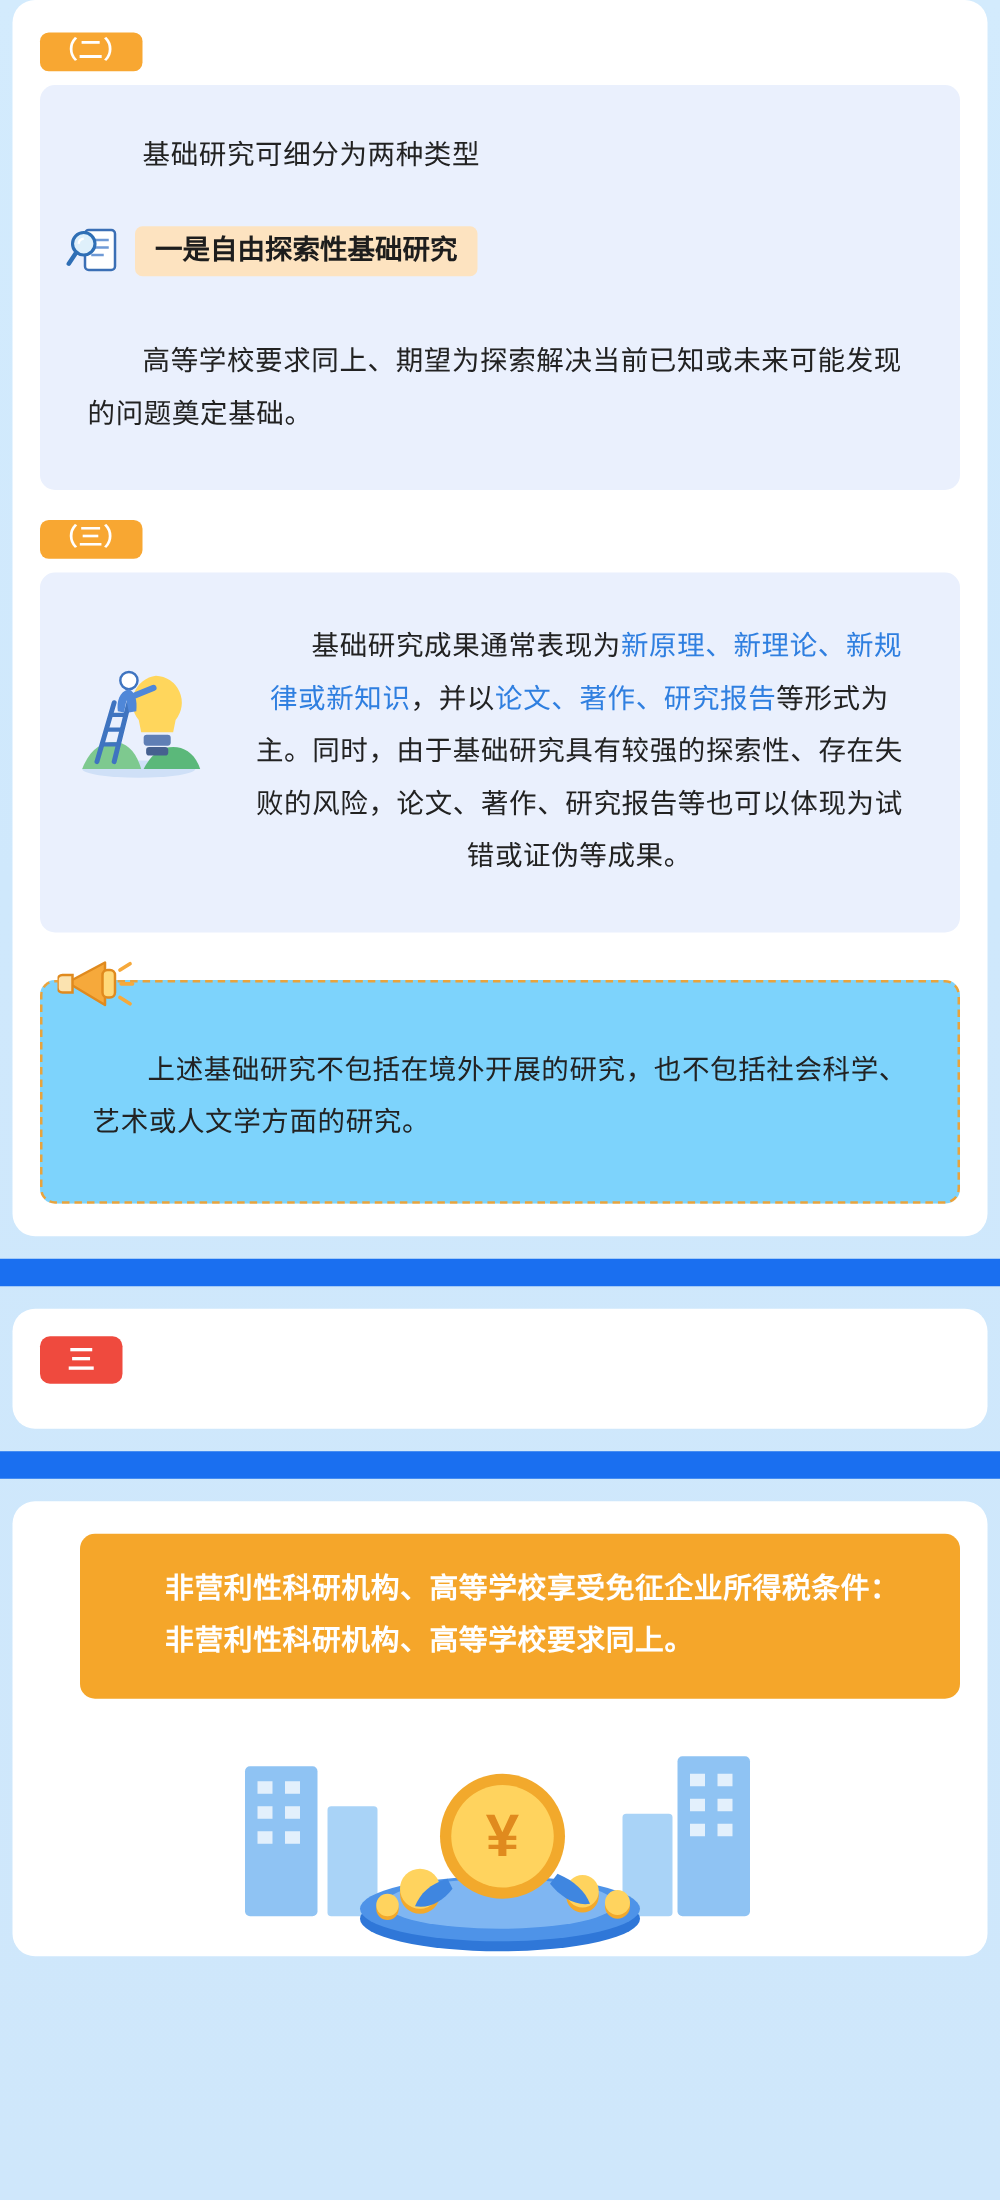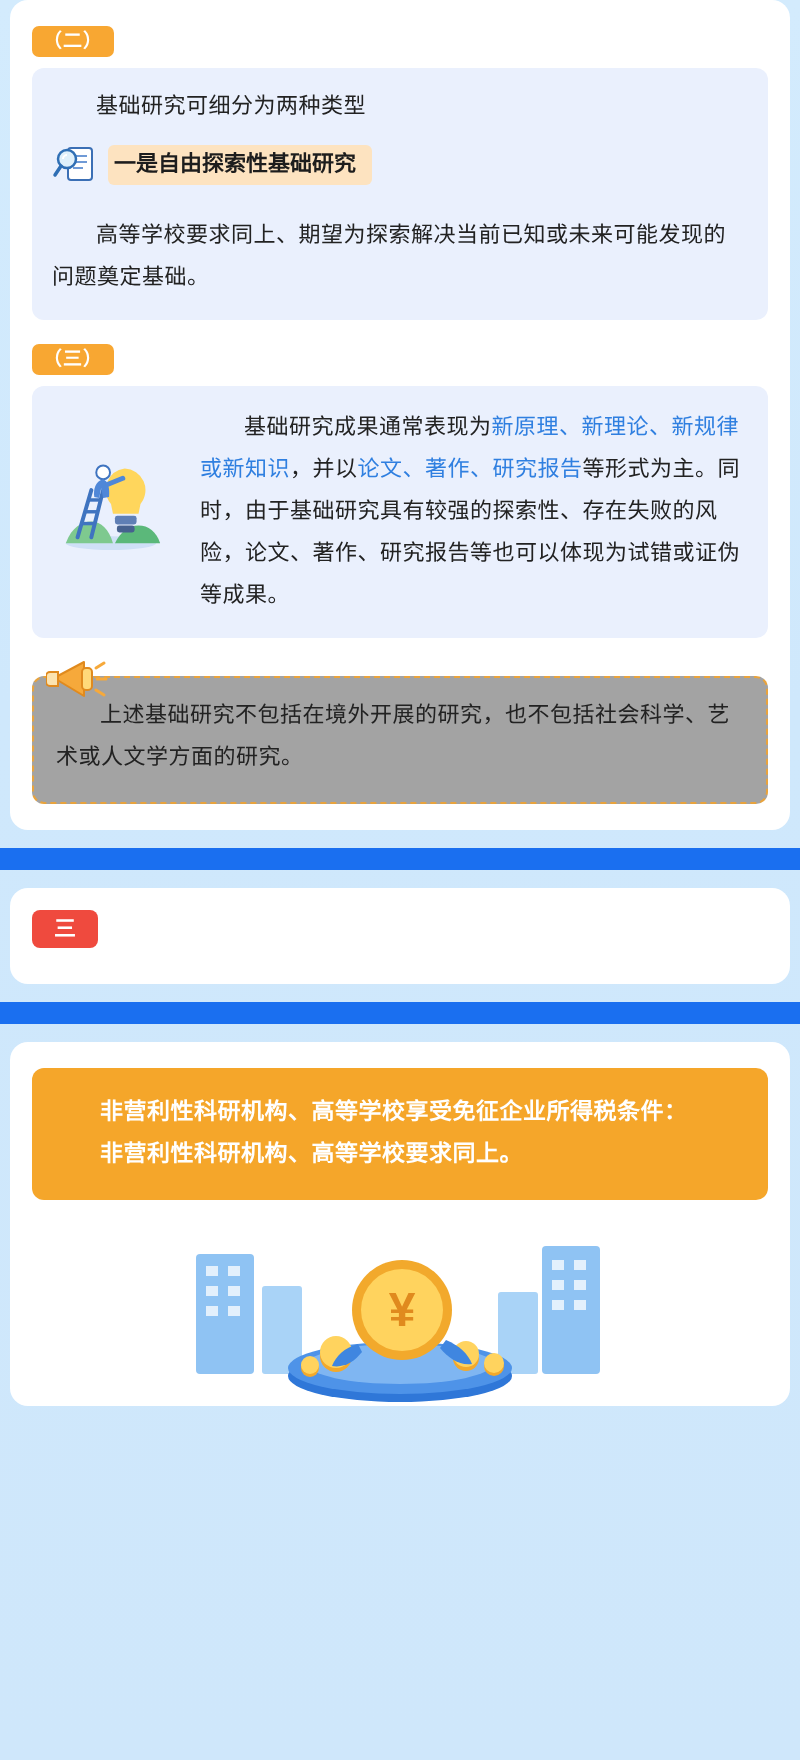--- a/index.html
+++ b/index.html
@@ -57,56 +57,56 @@
     border-radius: 12px;
     padding: 20px 20px 22px 20px;
     box-sizing: border-box;
   }
 
   .para {
     font-size: 22px;
     line-height: 42px;
     color: #222222;
     text-indent: 2em;
-    margin: 0;
+    margin: 18px;
     letter-spacing: 0.5px;
   }
 
   .hl-blue { color: #2f7fe0; }
   .hl-blue-b { color: #1565d8; font-weight: bold; }
 
   
   .sub-row {
     display: flex;
     align-items: center;
     gap: 10px;
     margin: 10px 0 8px 0;
   }
   .sub-chip {
     background: #fde3c0;
     color: #1d1d1d;
     font-size: 22px;
     font-weight: bold;
     border-radius: 6px;
-    padding: 6px 16px 8px 6px;
+    padding: 6px 16px 8px 16px;
     line-height: 1.2;
   }
   .sub-icon {
     width: 46px;
     height: 46px;
     flex: 0 0 46px;
   }
 
   
   .note-dashed {
     position: relative;
-    background: #a3a3a3;
+    background: #7dd3fc;
     border: 2px dashed #e8a33d;
     border-radius: 12px;
-    padding: 16px 22px 24px 22px;
+    padding: 31px 22px 24px 22px;
     box-sizing: border-box;
   }
   .megaphone {
     position: absolute;
     left: 12px;
     top: -26px;
     width: 62px;
     height: 52px;
   }
 
@@ -117,41 +117,42 @@
     margin: 18px 0;
   }
 
   
   .box-orange {
     background: #f5a62a;
     border-radius: 12px;
     padding: 22px 22px 26px 22px;
     color: #ffffff;
     box-sizing: border-box;
+    margin-left: 32px;
   }
   .box-orange p {
     margin: 0;
     font-size: 23px;
     font-weight: bold;
     line-height: 42px;
     text-indent: 2em;
     letter-spacing: 0.5px;
   }
 
   
   .illus-wrap {
     display: flex;
     justify-content: center;
     align-items: flex-end;
     padding-top: 16px;
     height: 190px;
     overflow: hidden;
   }
 
-  .flex-row { display: flex; align-items: flex-start; gap: 30px; }
+  .flex-row { display: flex; align-items: flex-start; gap: 9px; text-align: center; }
   .icon-col { flex: 0 0 auto; padding-top: 32px; }
   .text-col { flex: 1 1 auto; }
 
   .spacer-8 { height: 8px; }
   .spacer-14 { height: 14px; }
   .spacer-18 { height: 18px; }
   .spacer-24 { height: 24px; }
 </style>
 </head>
 <body>

